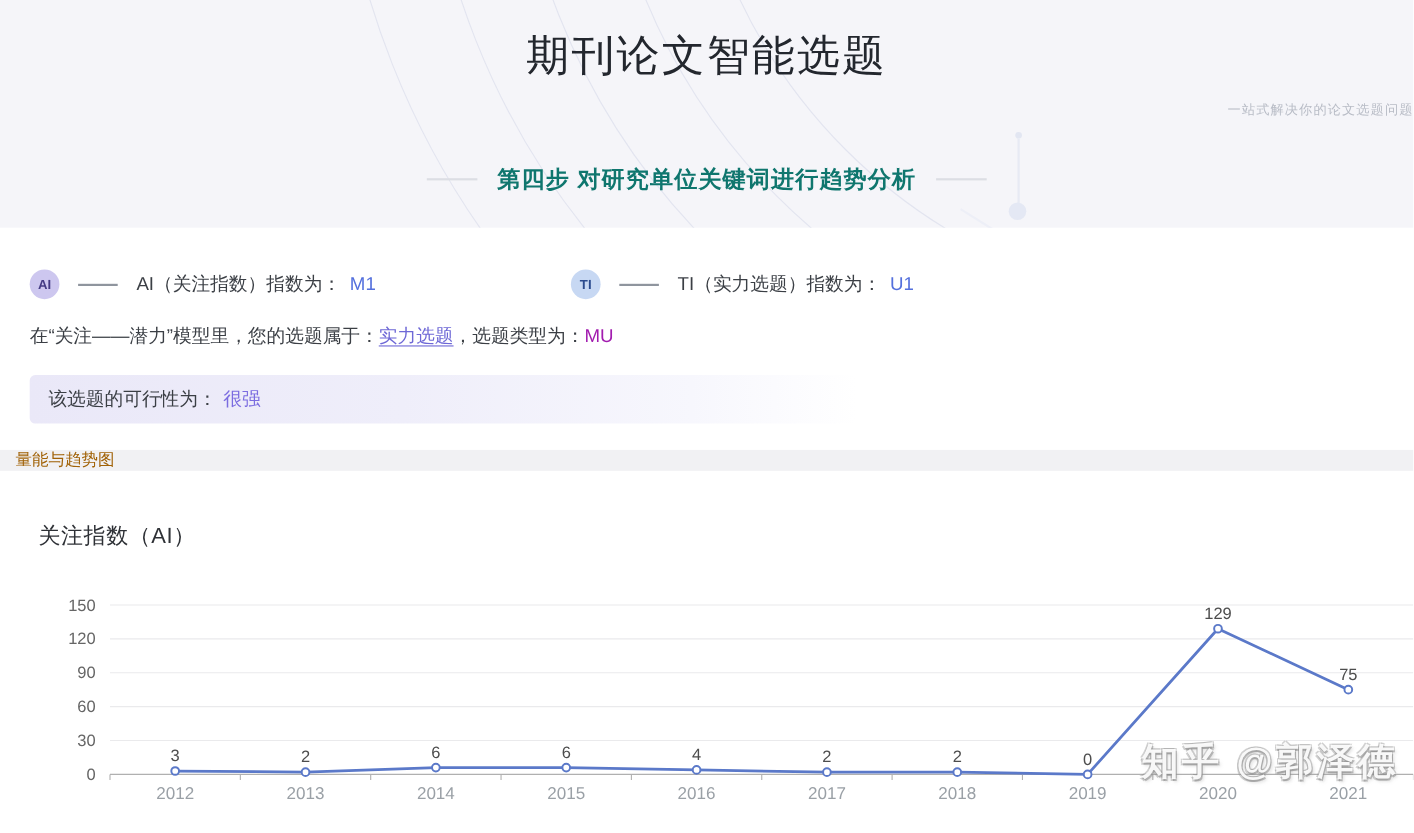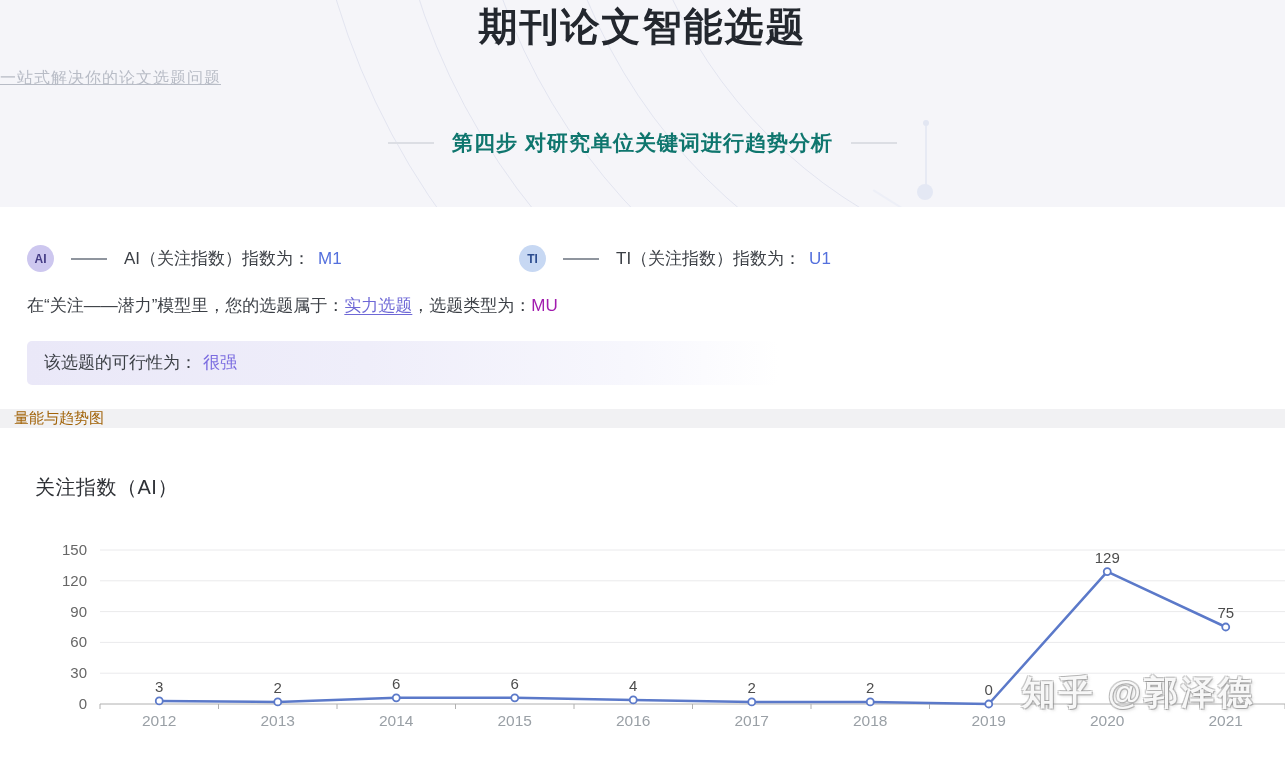--- a/index.html
+++ b/index.html
@@ -24,35 +24,35 @@
   .arc3 { width: 1220px; height: 1220px; right: -400px; top: -820px; }
   .arc4 { width: 1340px; height: 1340px; right: -440px; top: -880px; }
   .arc5 { width: 1460px; height: 1460px; right: -480px; top: -940px; }
   .molecule { position: absolute; right: 300px; top: 120px; width: 80px; height: 90px; pointer-events: none; }
   .molecule .dot-sm { position: absolute; left: 18px; top: 0; width: 6px; height: 6px; border-radius: 50%; background: #e2e6f2; }
   .molecule .dot-lg { position: absolute; left: 12px; top: 64px; width: 16px; height: 16px; border-radius: 50%; background: #e4e8f4; }
   .molecule .stick { position: absolute; left: 20px; top: 6px; width: 2px; height: 60px; background: #e7eaf4; }
   .molecule .stick2 { position: absolute; left: -36px; top: 84px; width: 56px; height: 2px; background: #edeff7; transform: rotate(32deg); }
 
   .hero-title {
+    padding-top: 24px;
     text-align: center;
     font-size: 39px;
-    font-weight: 700;
+    font-weight: 400;
     color: #23272e;
     letter-spacing: 2px;
     position: relative;
   }
   .hero-subtitle {
     margin-top: 14px;
-    text-align: left;
-    font-size: 16px;
+    text-align: right;
+    font-size: 12px;
     color: #b8bcc6;
     letter-spacing: 1px;
     position: relative;
-    text-decoration: underline;
   }
   .step-row {
     margin-top: 40px;
     display: flex;
     align-items: center;
     justify-content: center;
     position: relative;
   }
   .step-line { width: 46px; height: 2px; background: #dcdee4; }
   .step-text {
@@ -107,21 +107,21 @@
     margin: 46px 0 0 35px;
     font-size: 20px;
     font-weight: 400;
     color: #2e3136;
     letter-spacing: 0.5px;
   }
   .chart-wrap { position: relative; margin-top: 6px; width: 1285px; height: 235px; }
   .chart-wrap svg { display: block; }
   .watermark {
     position: absolute;
-    right: 30px;
+    right: 14px;
     bottom: 26px;
     font-size: 34px;
     font-weight: 700;
     letter-spacing: 3px;
     color: rgba(255,255,255,0.92);
     text-shadow:
       1px 1px 0 rgba(140,140,140,0.55),
       -1px -1px 0 rgba(140,140,140,0.40),
       1px -1px 0 rgba(140,140,140,0.40),
       -1px 1px 0 rgba(140,140,140,0.40),
@@ -158,21 +158,21 @@
   <div class="metrics-row">
     <div class="metric metric-ai">
       <span class="badge badge-ai">AI</span>
       <span class="legend-line"></span>
       <span class="metric-label">AI（关注指数）指数为：</span>
       <span class="metric-value">M1</span>
     </div>
     <div class="metric">
       <span class="badge badge-ti">TI</span>
       <span class="legend-line"></span>
-      <span class="metric-label">TI（关注指数）指数为：</span>
+      <span class="metric-label">TI（实力选题）指数为：</span>
       <span class="metric-value">U1</span>
     </div>
   </div>
 
   <p class="model-line">
     <span>在“关注——潜力”模型里，您的选题属于：</span><span class="model-link">实力选题</span><span>，选题类型为：</span><span class="model-type">MU</span>
   </p>
 
   <div class="feasibility-box">
     <span>该选题的可行性为：</span><span class="feasibility-value">很强</span>

